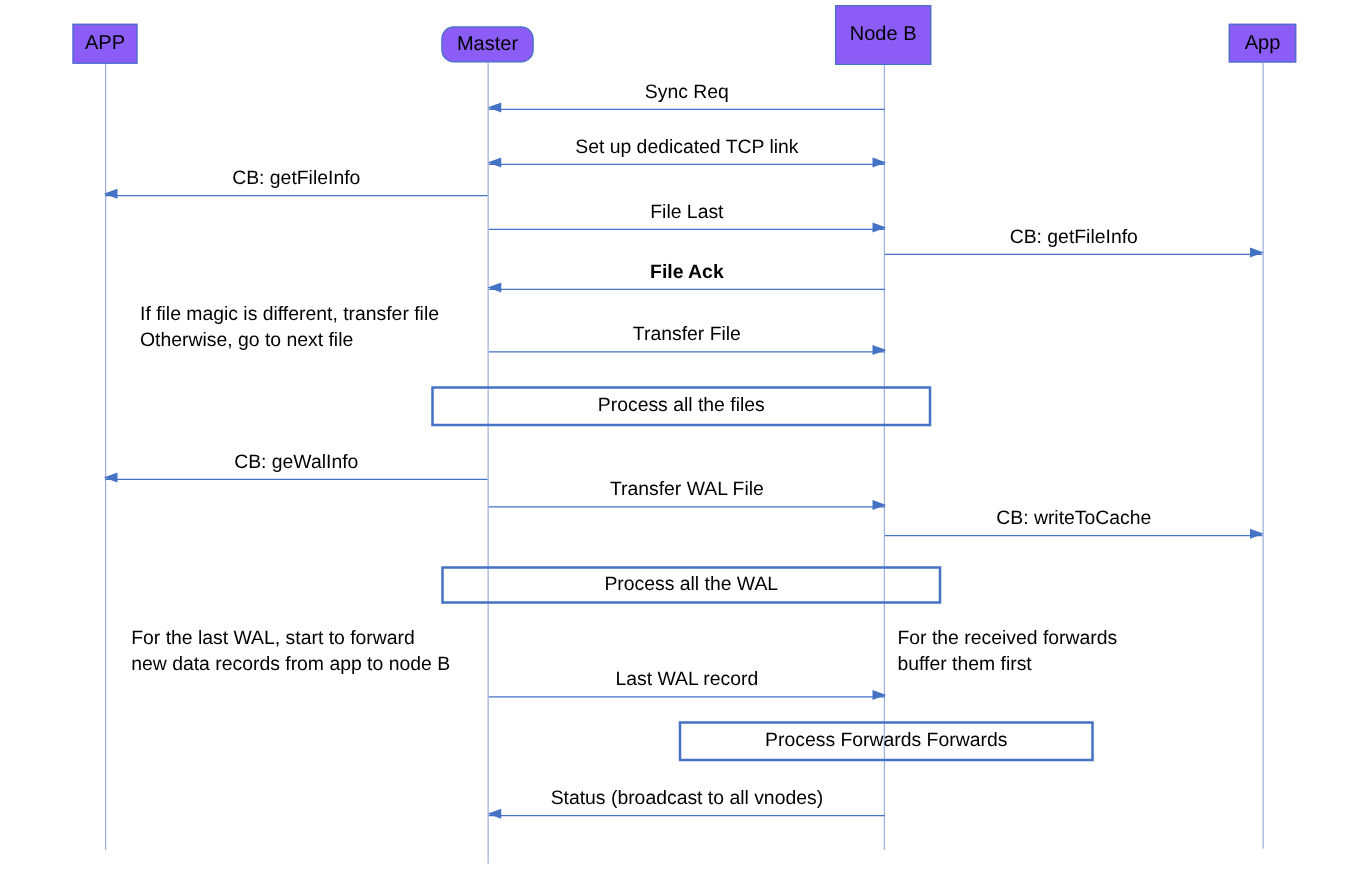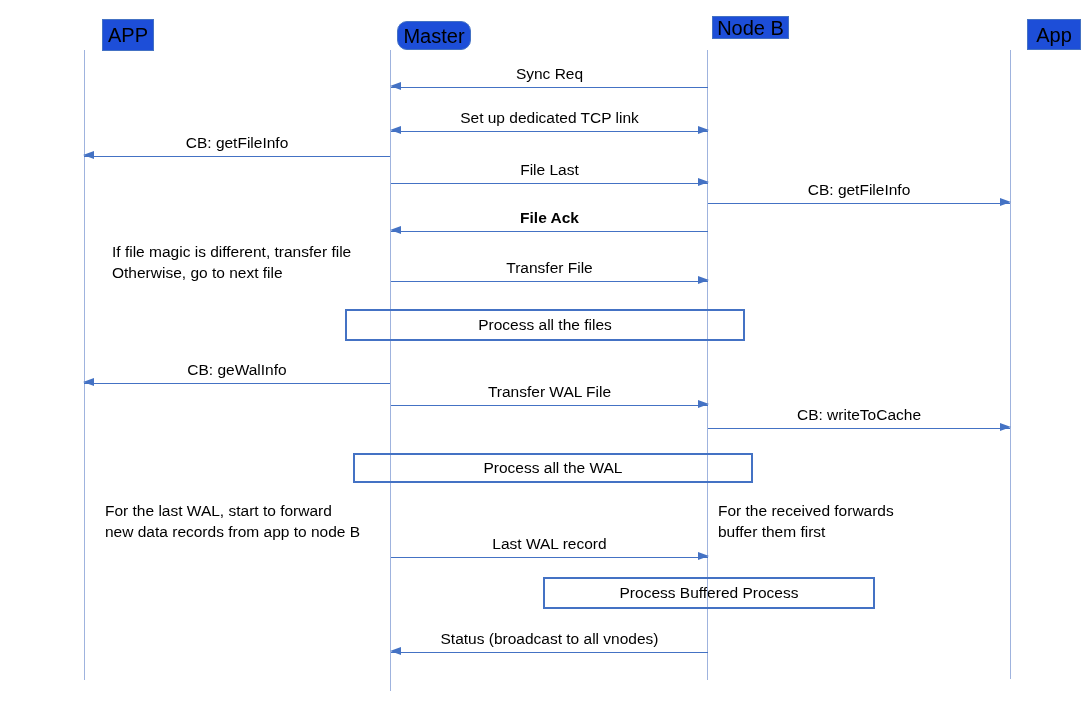--- a/index.html
+++ b/index.html
@@ -1,23 +1,23 @@
 <!DOCTYPE html>
 <html><head>
 <meta charset="utf-8">
 <style>
   html,body{margin:0;padding:0;background:#ffffff;}
   body{width:1081px;height:705px;position:relative;font-family:"Liberation Sans",sans-serif;color:#000;}
   .canvas{position:absolute;left:0;top:0;width:1081px;height:705px;background:#fff;overflow:hidden;}
 
   .lifeline{position:absolute;width:0;border-left:1.5px solid #9FB3DE;z-index:1;}
 
-  .actor{position:absolute;box-sizing:border-box;border:1.6px solid #4472C4;background:#1d4ed8;
+  .actor{position:absolute;box-sizing:border-box;border:1.6px solid #4472C4;background:#8b5cf6;
          display:flex;align-items:center;justify-content:center;
-         font-size:20px;line-height:16px;z-index:5;margin-left:44px;}
+         font-size:16px;line-height:16px;z-index:5;}
 
   .msg{position:absolute;z-index:3;}
   .msg .lbl{text-align:center;font-size:15.5px;line-height:18px;height:18px;margin-bottom:4px;white-space:nowrap;}
   .msg .line{position:relative;height:0;border-top:1.6px solid #4472C4;}
   .ah{position:absolute;width:0;height:0;top:-5.6px;}
   .ah-left{left:-1px;border-top:4.8px solid transparent;border-bottom:4.8px solid transparent;border-right:11px solid #4472C4;}
   .ah-right{right:-1px;border-top:4.8px solid transparent;border-bottom:4.8px solid transparent;border-left:11px solid #4472C4;}
 
   .pbox{position:absolute;box-sizing:border-box;border:2.2px solid #4472C4;background:transparent;
         display:flex;align-items:center;justify-content:center;font-size:15.5px;z-index:4;}
@@ -33,21 +33,21 @@
   <div class="lifeline" style="left:389.5px;top:50px;height:641px;"></div>
   <div class="lifeline" style="left:707px;top:50px;height:630px;"></div>
   <div class="lifeline" style="left:1009.5px;top:50px;height:629px;"></div>
 
   <div class="actor" style="left:58px;top:19px;width:52px;height:32px;">
       <span>APP</span>
     </div>
   <div class="actor" style="left:353px;top:21px;width:74px;height:29px;border-radius:10px;">
       <span>Master</span>
     </div>
-  <div class="actor" style="left:668px;top:16px;width:77px;height:23px;text-align:center;">
+  <div class="actor" style="left:668px;top:4px;width:77px;height:48px;text-align:center;">
       <span>Node B</span>
     </div>
   <div class="actor" style="left:983px;top:19px;width:54px;height:31px;">
       <span>App</span>
     </div>
 
   <div class="msg" style="left:391px;top:65px;width:317px;">
     <div class="lbl">Sync Req</div>
     <div class="line">
         <span class="ah ah-left"></span>
@@ -132,21 +132,21 @@
       </div>
   </div>
 
   <div class="pbox" style="left:345px;top:309px;width:400px;height:32px;">
     <span>Process all the files</span>
   </div>
   <div class="pbox" style="left:353px;top:453px;width:400px;height:30px;">
     <span>Process all the WAL</span>
   </div>
   <div class="pbox" style="left:543px;top:577px;width:332px;height:32px;">
-    <span>Process Buffered Process</span>
+    <span>Process Forwards Forwards</span>
   </div>
 
   <div class="note" style="left:112px;top:241px;">If file magic is different, transfer file
 Otherwise, go to next file</div>
   <div class="note" style="left:105px;top:500px;">For the last WAL, start to forward
 new data records from app to node B</div>
   <div class="note" style="left:718px;top:500px;">For the received forwards
 buffer them first</div>
 
 </div>

